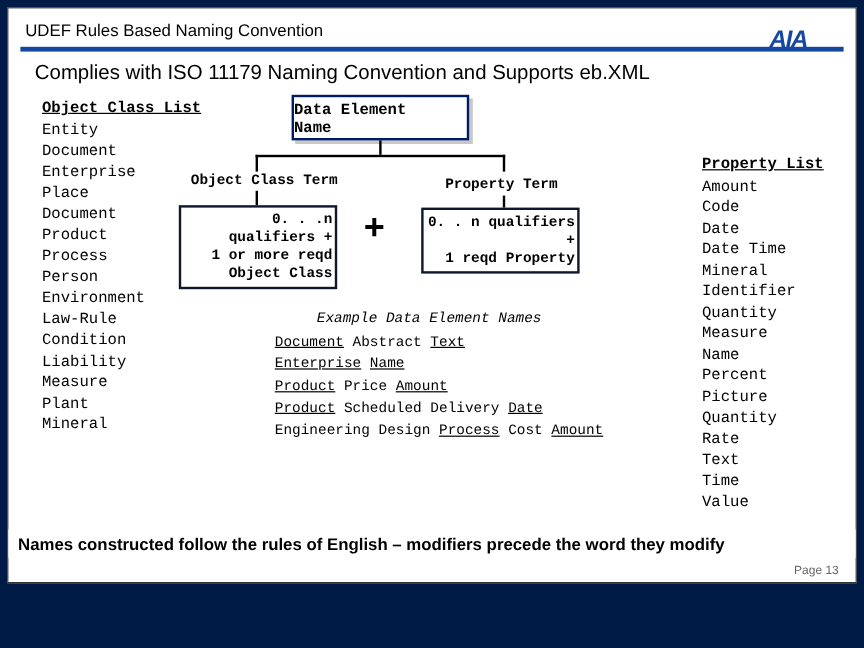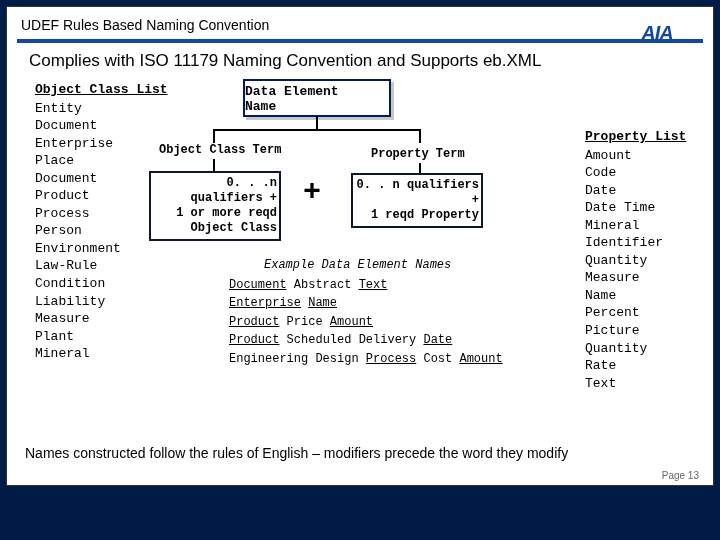--- a/index.html
+++ b/index.html
@@ -76,23 +76,24 @@
   }
   .examples .exhdr { font-style: italic; margin-bottom: 1px; margin-left: 35px; }
   .examples div span.u { text-decoration: underline; }
   .col-right {
     width: 110px;
     font-size: 13px; line-height: 1.35; color: #000; margin-top: 47px;
   }
   .col-right .hdr { font-weight: bold; text-decoration: underline; margin-bottom: 1px; }
   .foot-bar {
     position:absolute; left:0; right:0; bottom:20px;
-    padding: 4px 18px;
+    padding: 4px 8px;
     font-size: 14px; color:#000;
     background:#fff;
+    font-weight:bold;
   }
   .logo {
     position:absolute; right:14px; top:8px;
     width:84px; height:36px;
     font-size:9px; color:#1448a0;
     text-align:center; line-height:1.05;
     display:flex; flex-direction:column; justify-content:center; align-items:center;
   }
   .logo .big { font-size:20px; font-weight:bold; font-style:italic; letter-spacing:-1px;}
   .pagenum {
@@ -181,19 +182,21 @@
       <div>Mineral</div>
       <div>Identifier</div>
       <div>Quantity</div>
       <div>Measure</div>
       <div>Name</div>
       <div>Percent</div>
       <div>Picture</div>
       <div>Quantity</div>
       <div>Rate</div>
       <div>Text</div>
+      <div>Time</div>
+      <div>Value</div>
     </div>
 
   </div>
 
   <div class="foot-bar">Names constructed follow the rules of English – modifiers precede the word they modify</div>
   <div class="pagenum">Page 13</div>
 </div>
 
 </body></html>

